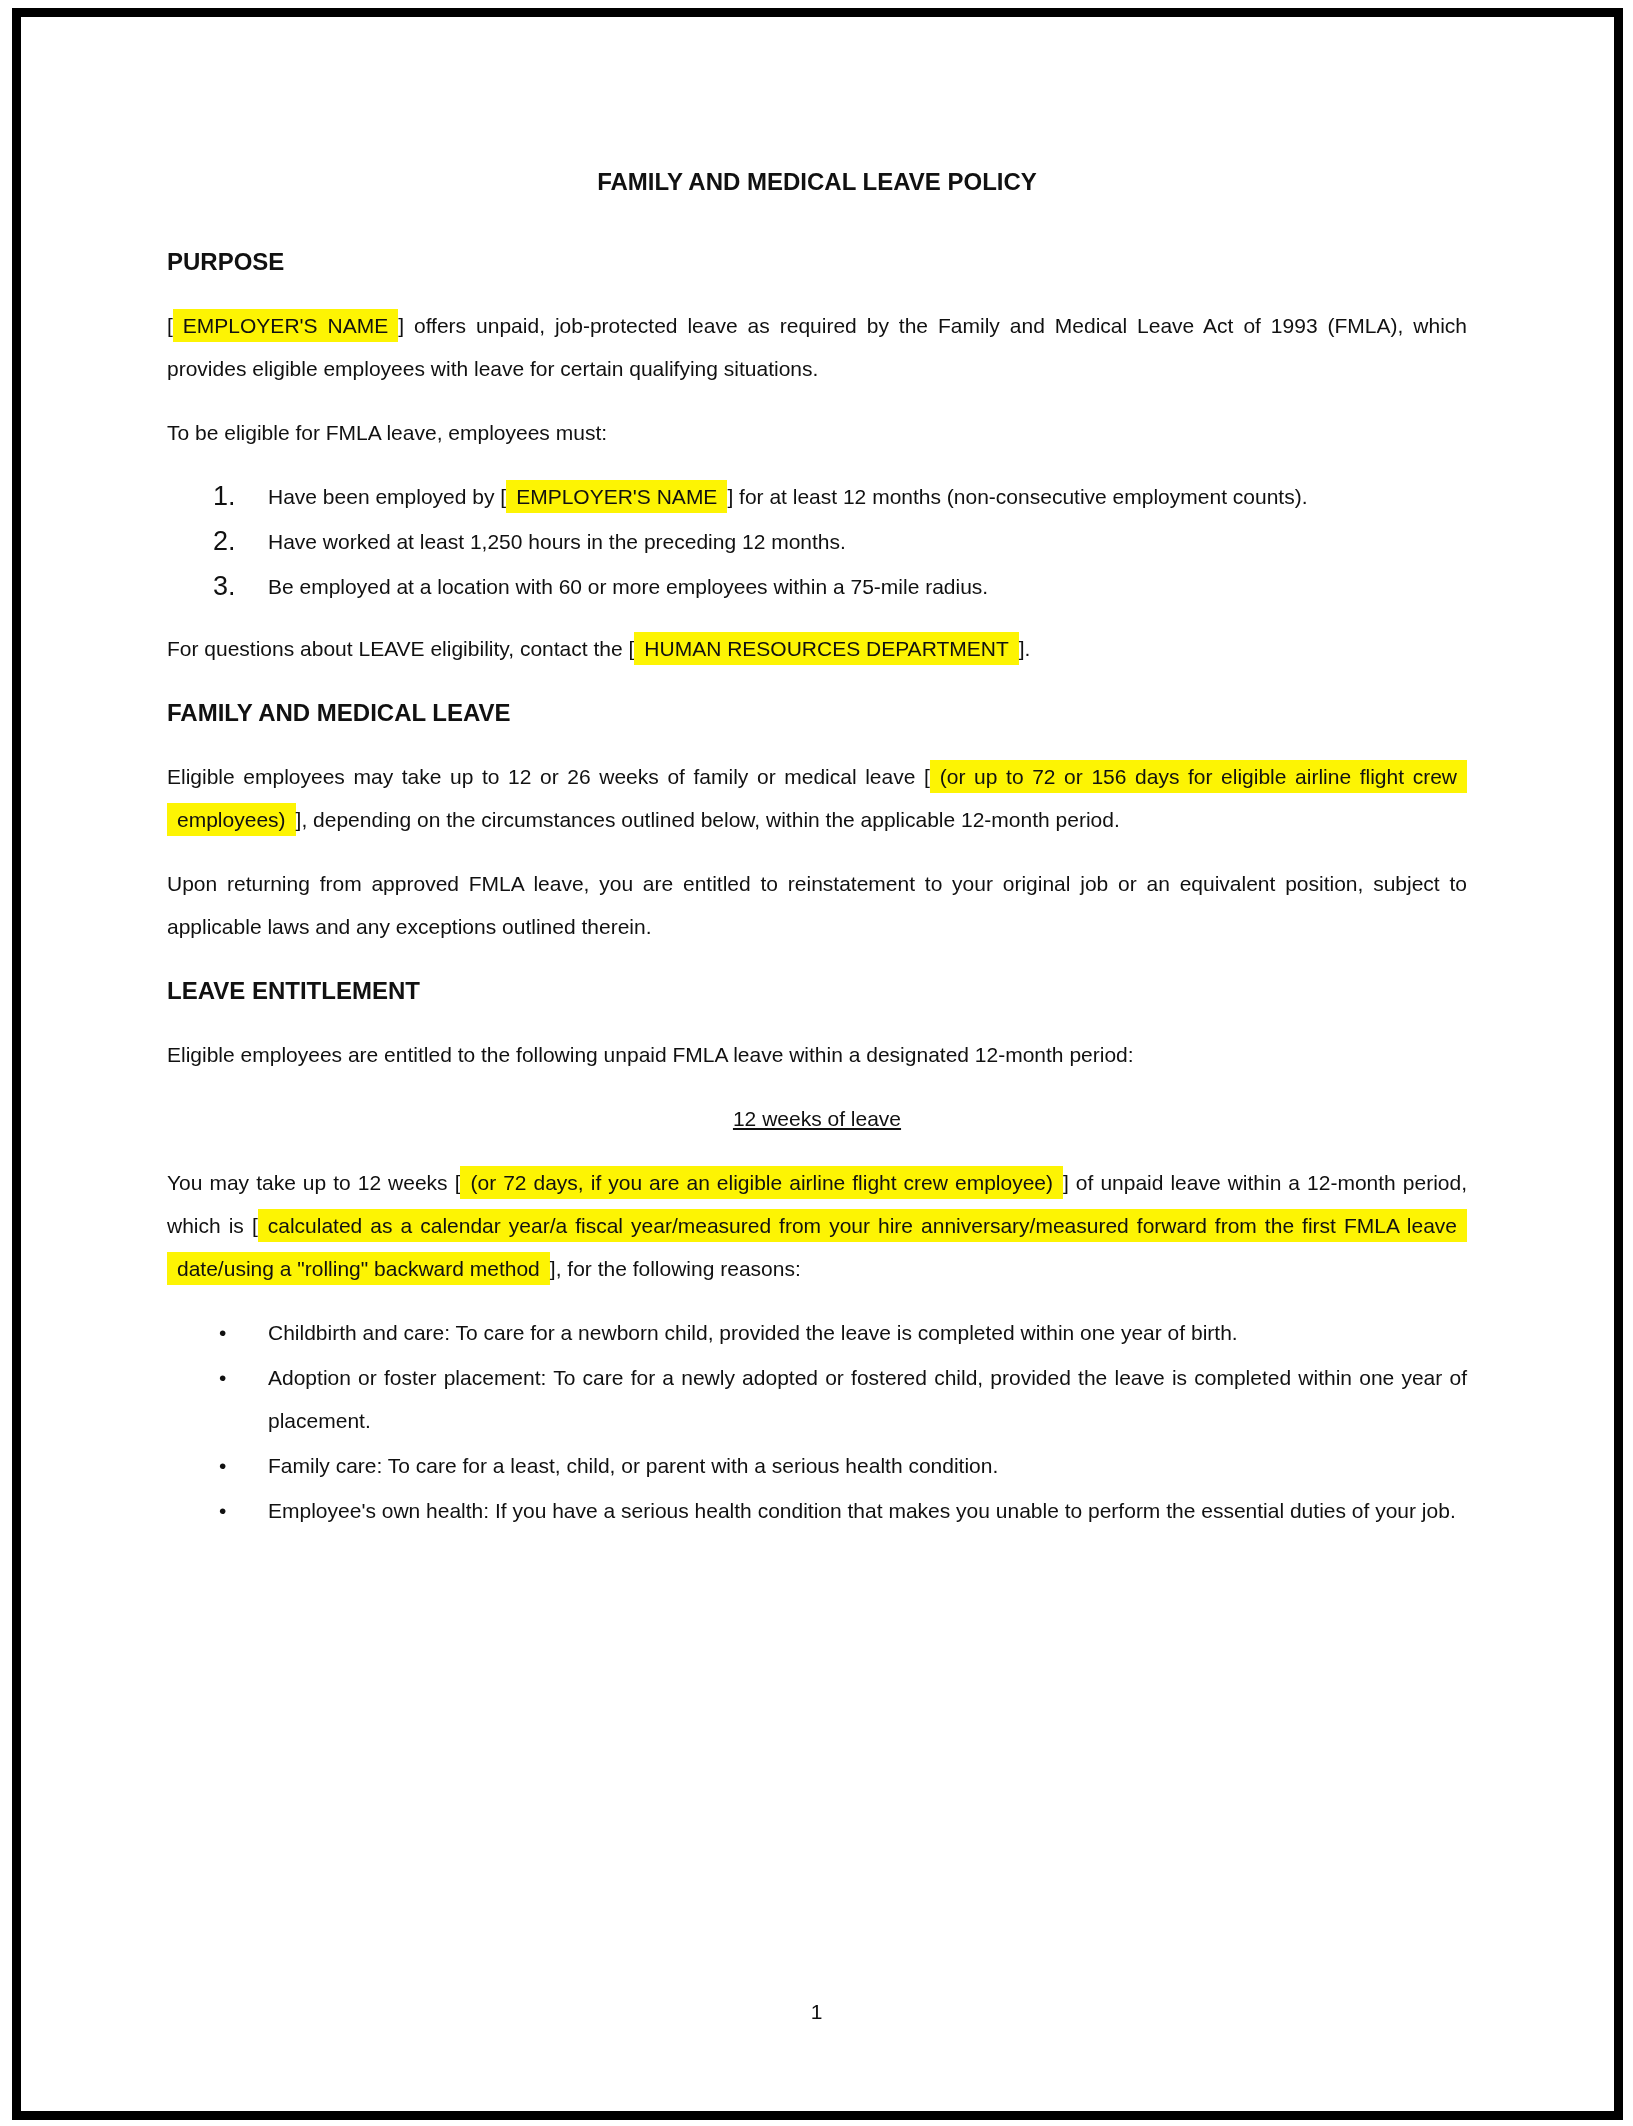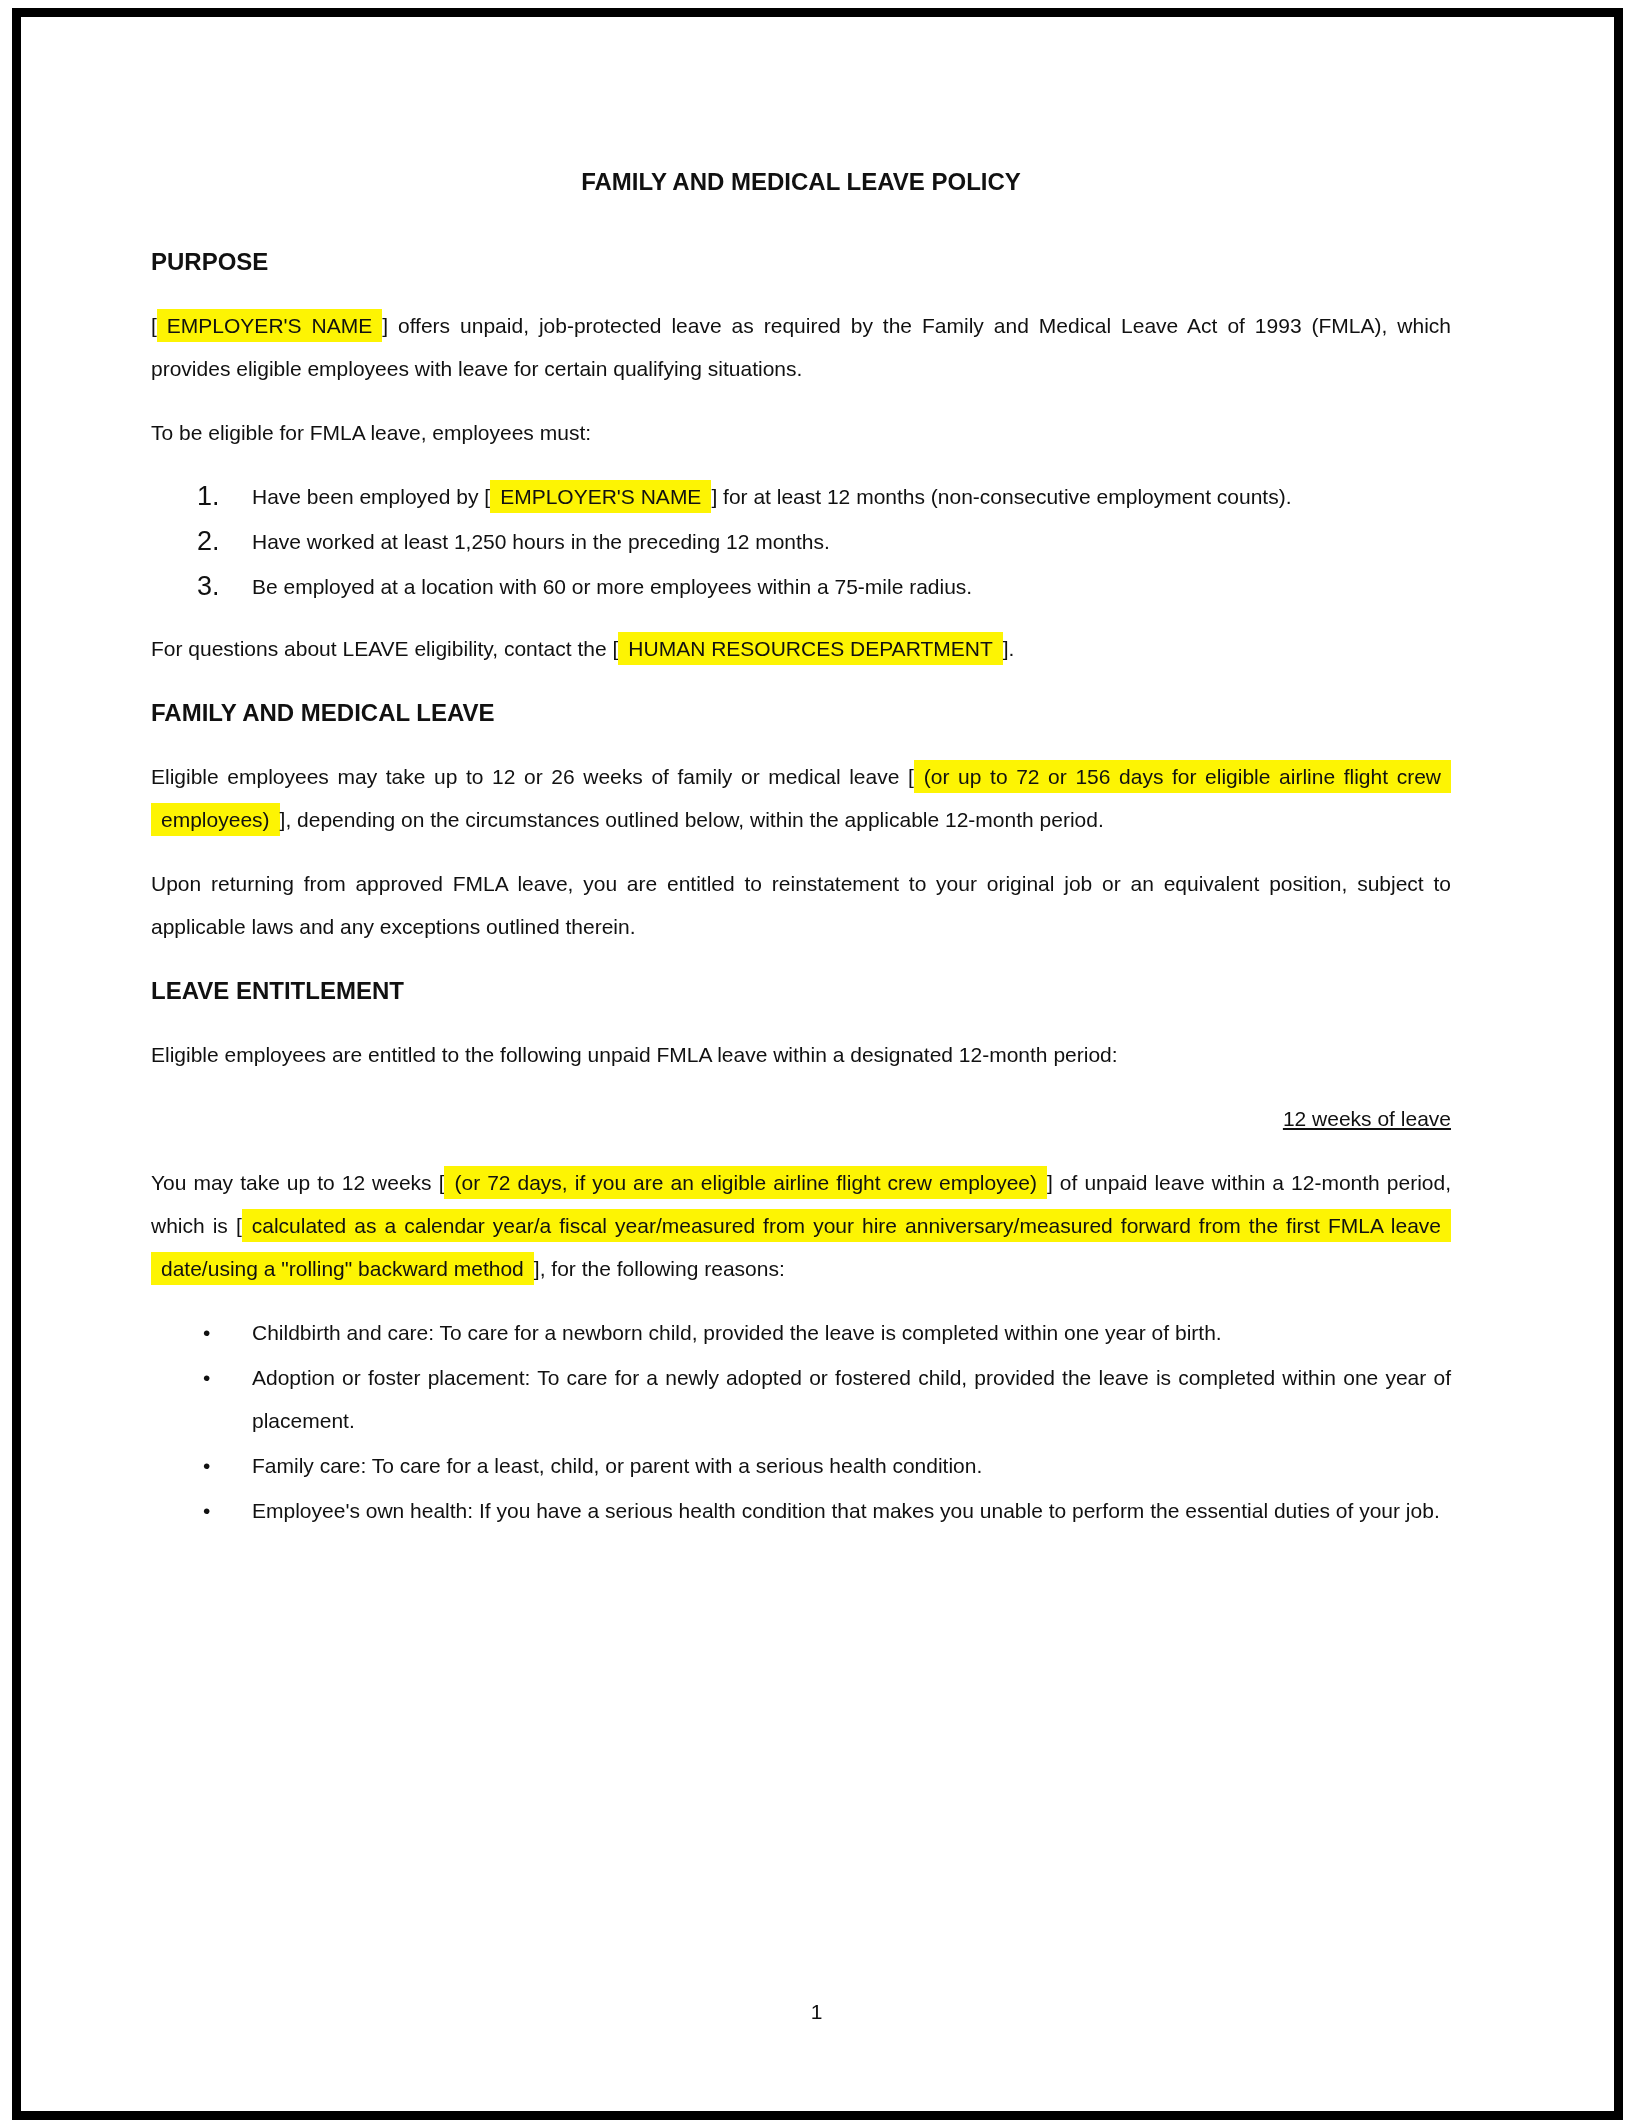--- a/index.html
+++ b/index.html
@@ -13,41 +13,41 @@
   .page-frame {
     position: absolute;
     left: 12px; top: 8px;
     width: 1611px; height: 2112px;
     border: 9px solid var(--border, #000000);
     box-sizing: border-box;
     pointer-events: none;
   }
   .content {
     position: absolute;
-    left: 151px; top: 160px;
+    left: 167px; top: 160px;
     width: 1300px;
     font-size: 21px;
     line-height: 43px;
     text-align: justify;
   }
   .doc-title {
     text-align: center;
     font-weight: 700;
     font-size: 24px;
     margin: 0 0 37px 0;
   }
   .section-heading {
     font-weight: 700;
     font-size: 24px;
     text-align: left;
     margin: 0 0 21px 0;
   }
   .sub-heading {
     text-decoration: underline;
-    text-align: right;
+    text-align: center;
     margin: 0 0 21px 0;
   }
   p { margin: 0 0 21px 0; }
   .hl {
     background: var(--hl, #fdf403);
     padding: 5px 10px;
     -webkit-box-decoration-break: clone;
     box-decoration-break: clone;
   }
   ol.doc-list, ul.doc-list {

